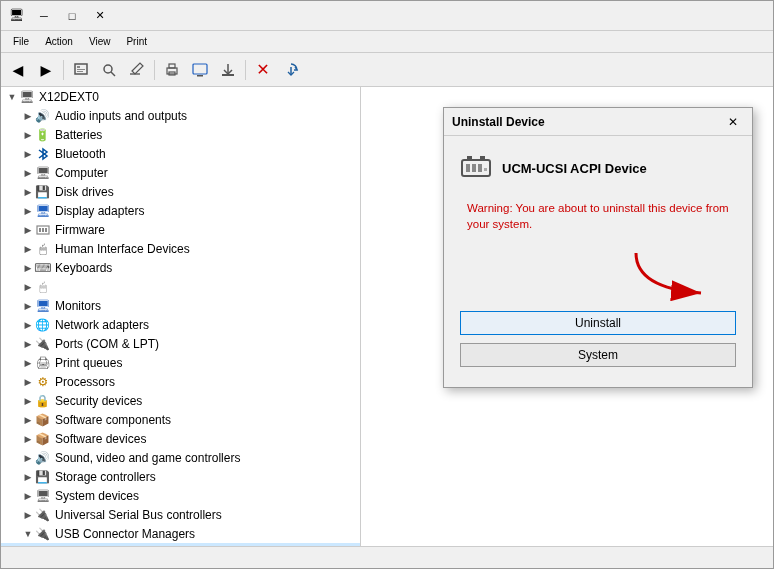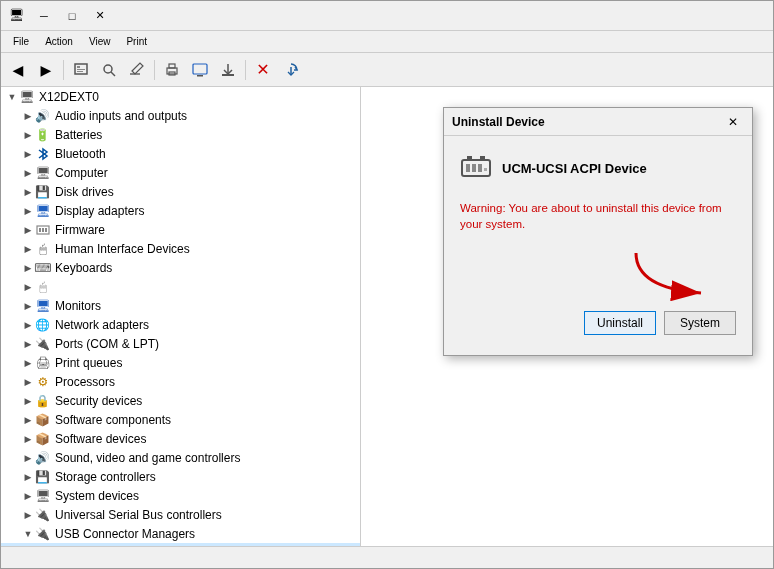--- a/index.html
+++ b/index.html
@@ -209,32 +209,34 @@
     }
     .dialog-device-name {
       font-size: 13px;
       font-weight: 600;
     }
     .dialog-warning {
       color: #cc0000;
       font-size: 11.5px;
       margin-bottom: 16px;
       line-height: 1.4;
+      margin-left: 7px;
     }
     .dialog-arrow-area {
       display: flex;
       justify-content: flex-end;
       margin-bottom: 8px;
       padding-right: 10px;
     }
     .dialog-buttons {
       display: flex;
       justify-content: flex-end;
       gap: 8px;
       padding-bottom: 4px;
+      flex-direction: column;
     }
     .dialog-btn {
       min-width: 72px;
       height: 24px;
       border: 1px solid #999;
       background: #e8e8e8;
       cursor: pointer;
       font-size: 12px;
       padding: 0 12px;
     }

